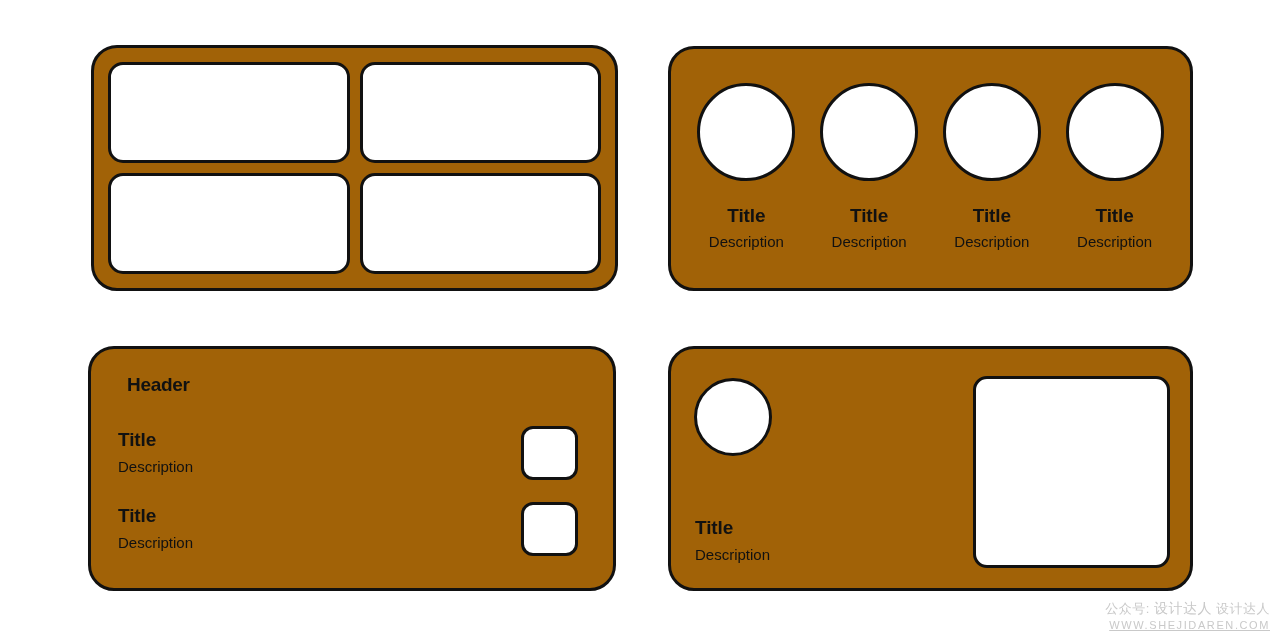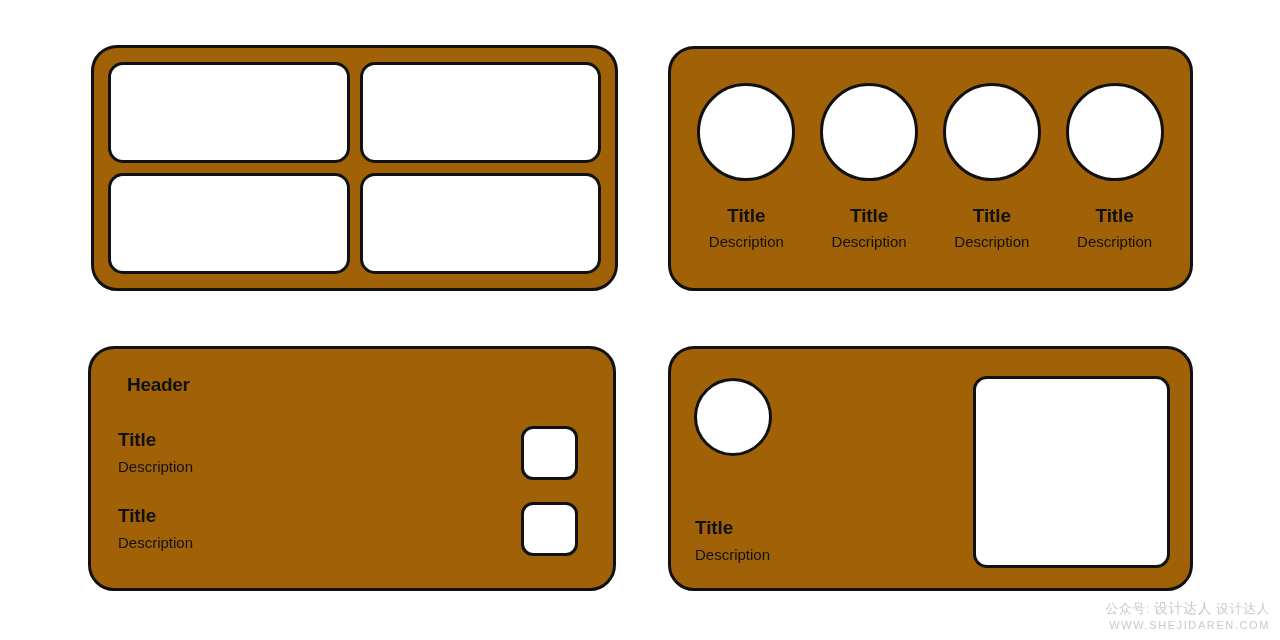--- a/index.html
+++ b/index.html
@@ -205,20 +205,21 @@
     letter-spacing: 0.5px;
     line-height: 1.25;
     white-space: nowrap;
   }
   .wm-line1 .wm-brand { font-size: 14px; }
   .wm-line2 {
     font-size: 11px;
     letter-spacing: 1.6px;
     line-height: 1.3;
     white-space: nowrap;
+    text-decoration: underline;
   }
 </style>
 </head>
 <body>
 
 <div class="canvas">
 
   <div class="card" id="card-grid">
     <div class="grid-cell"></div>
     <div class="grid-cell"></div>

